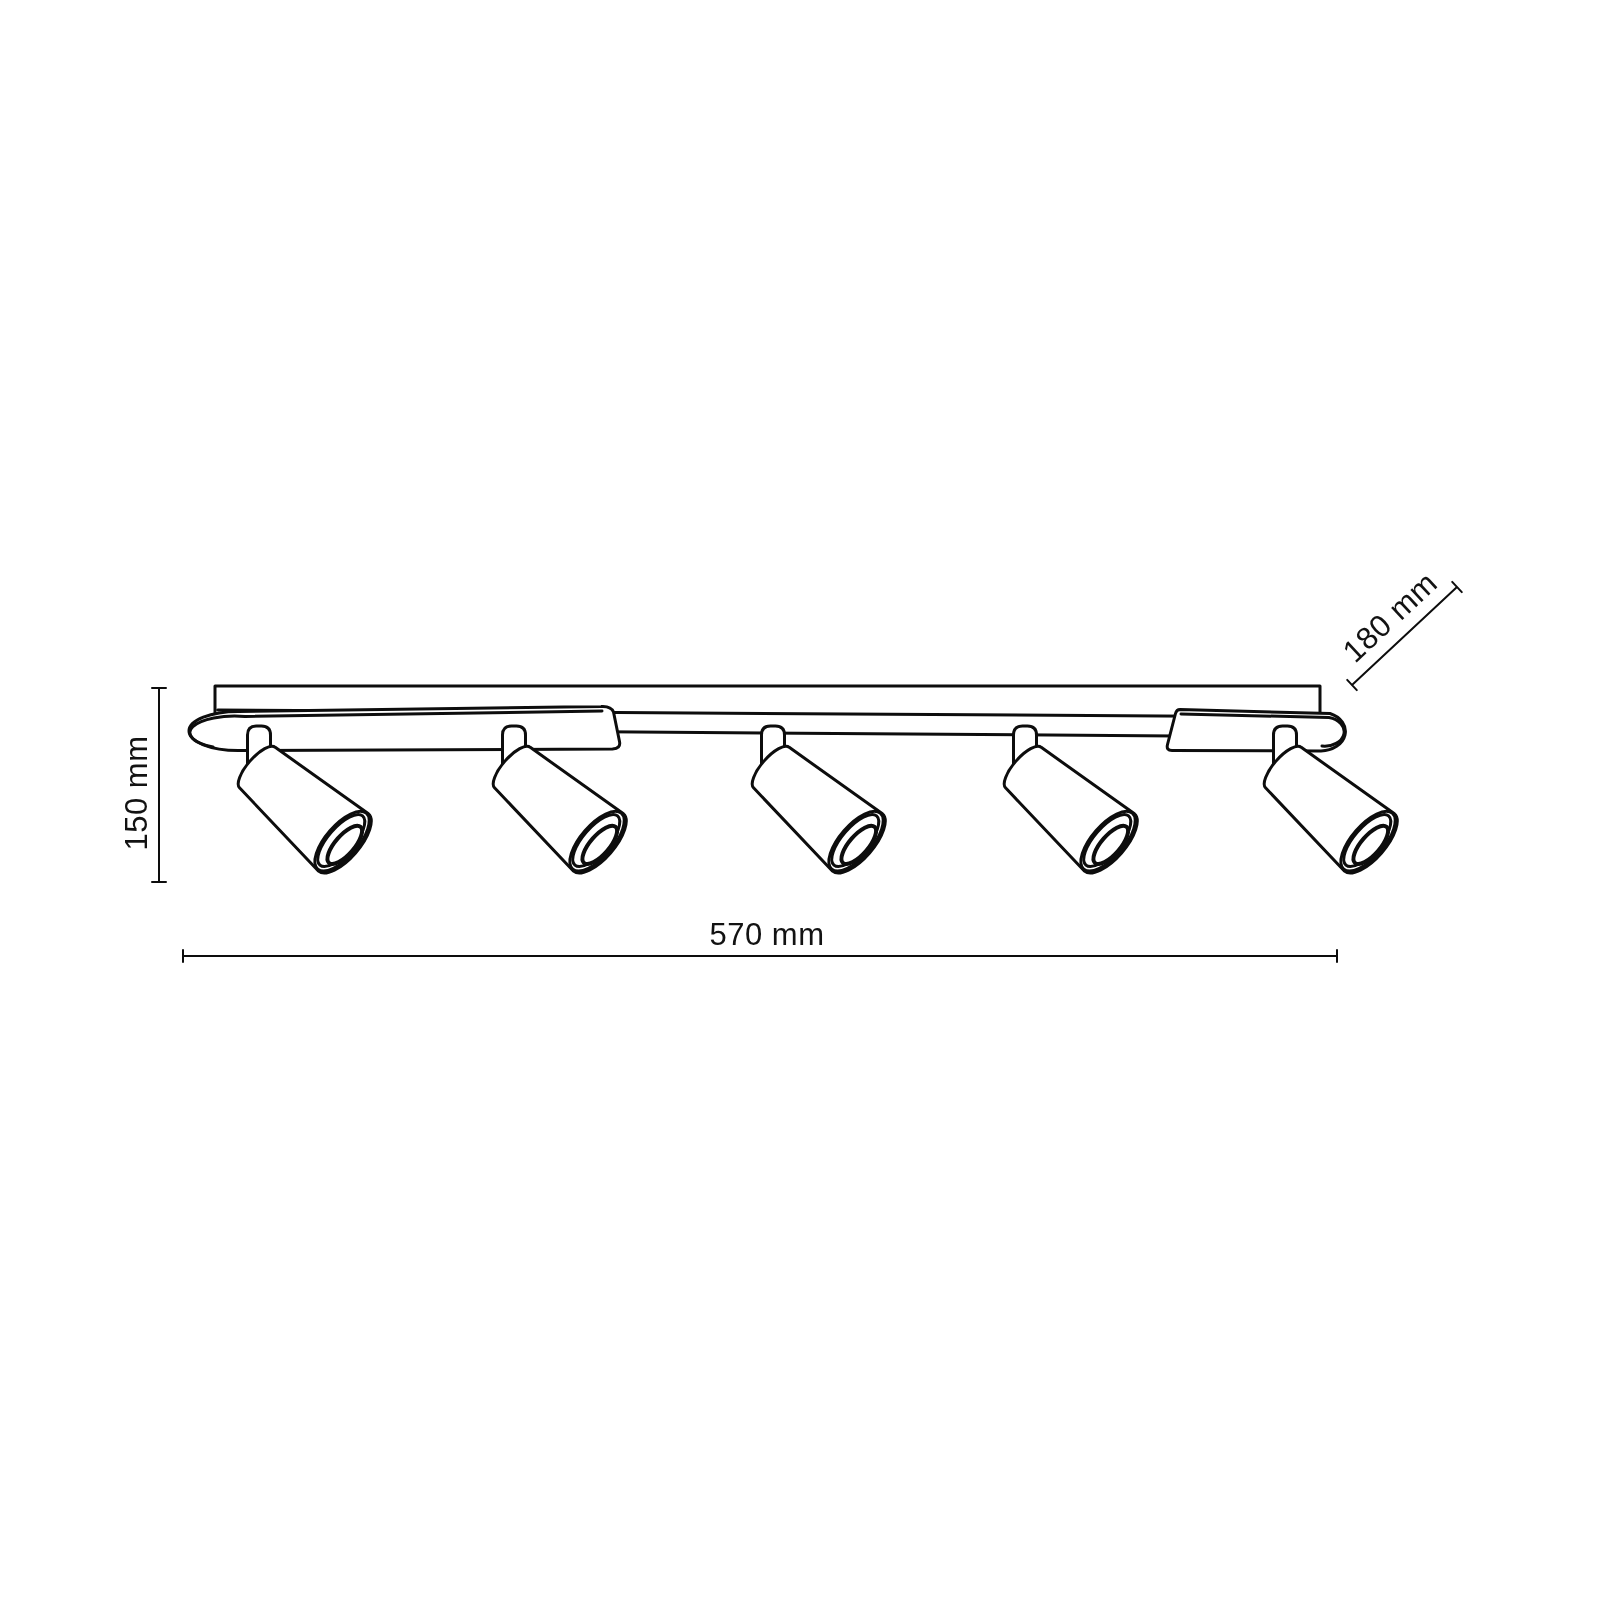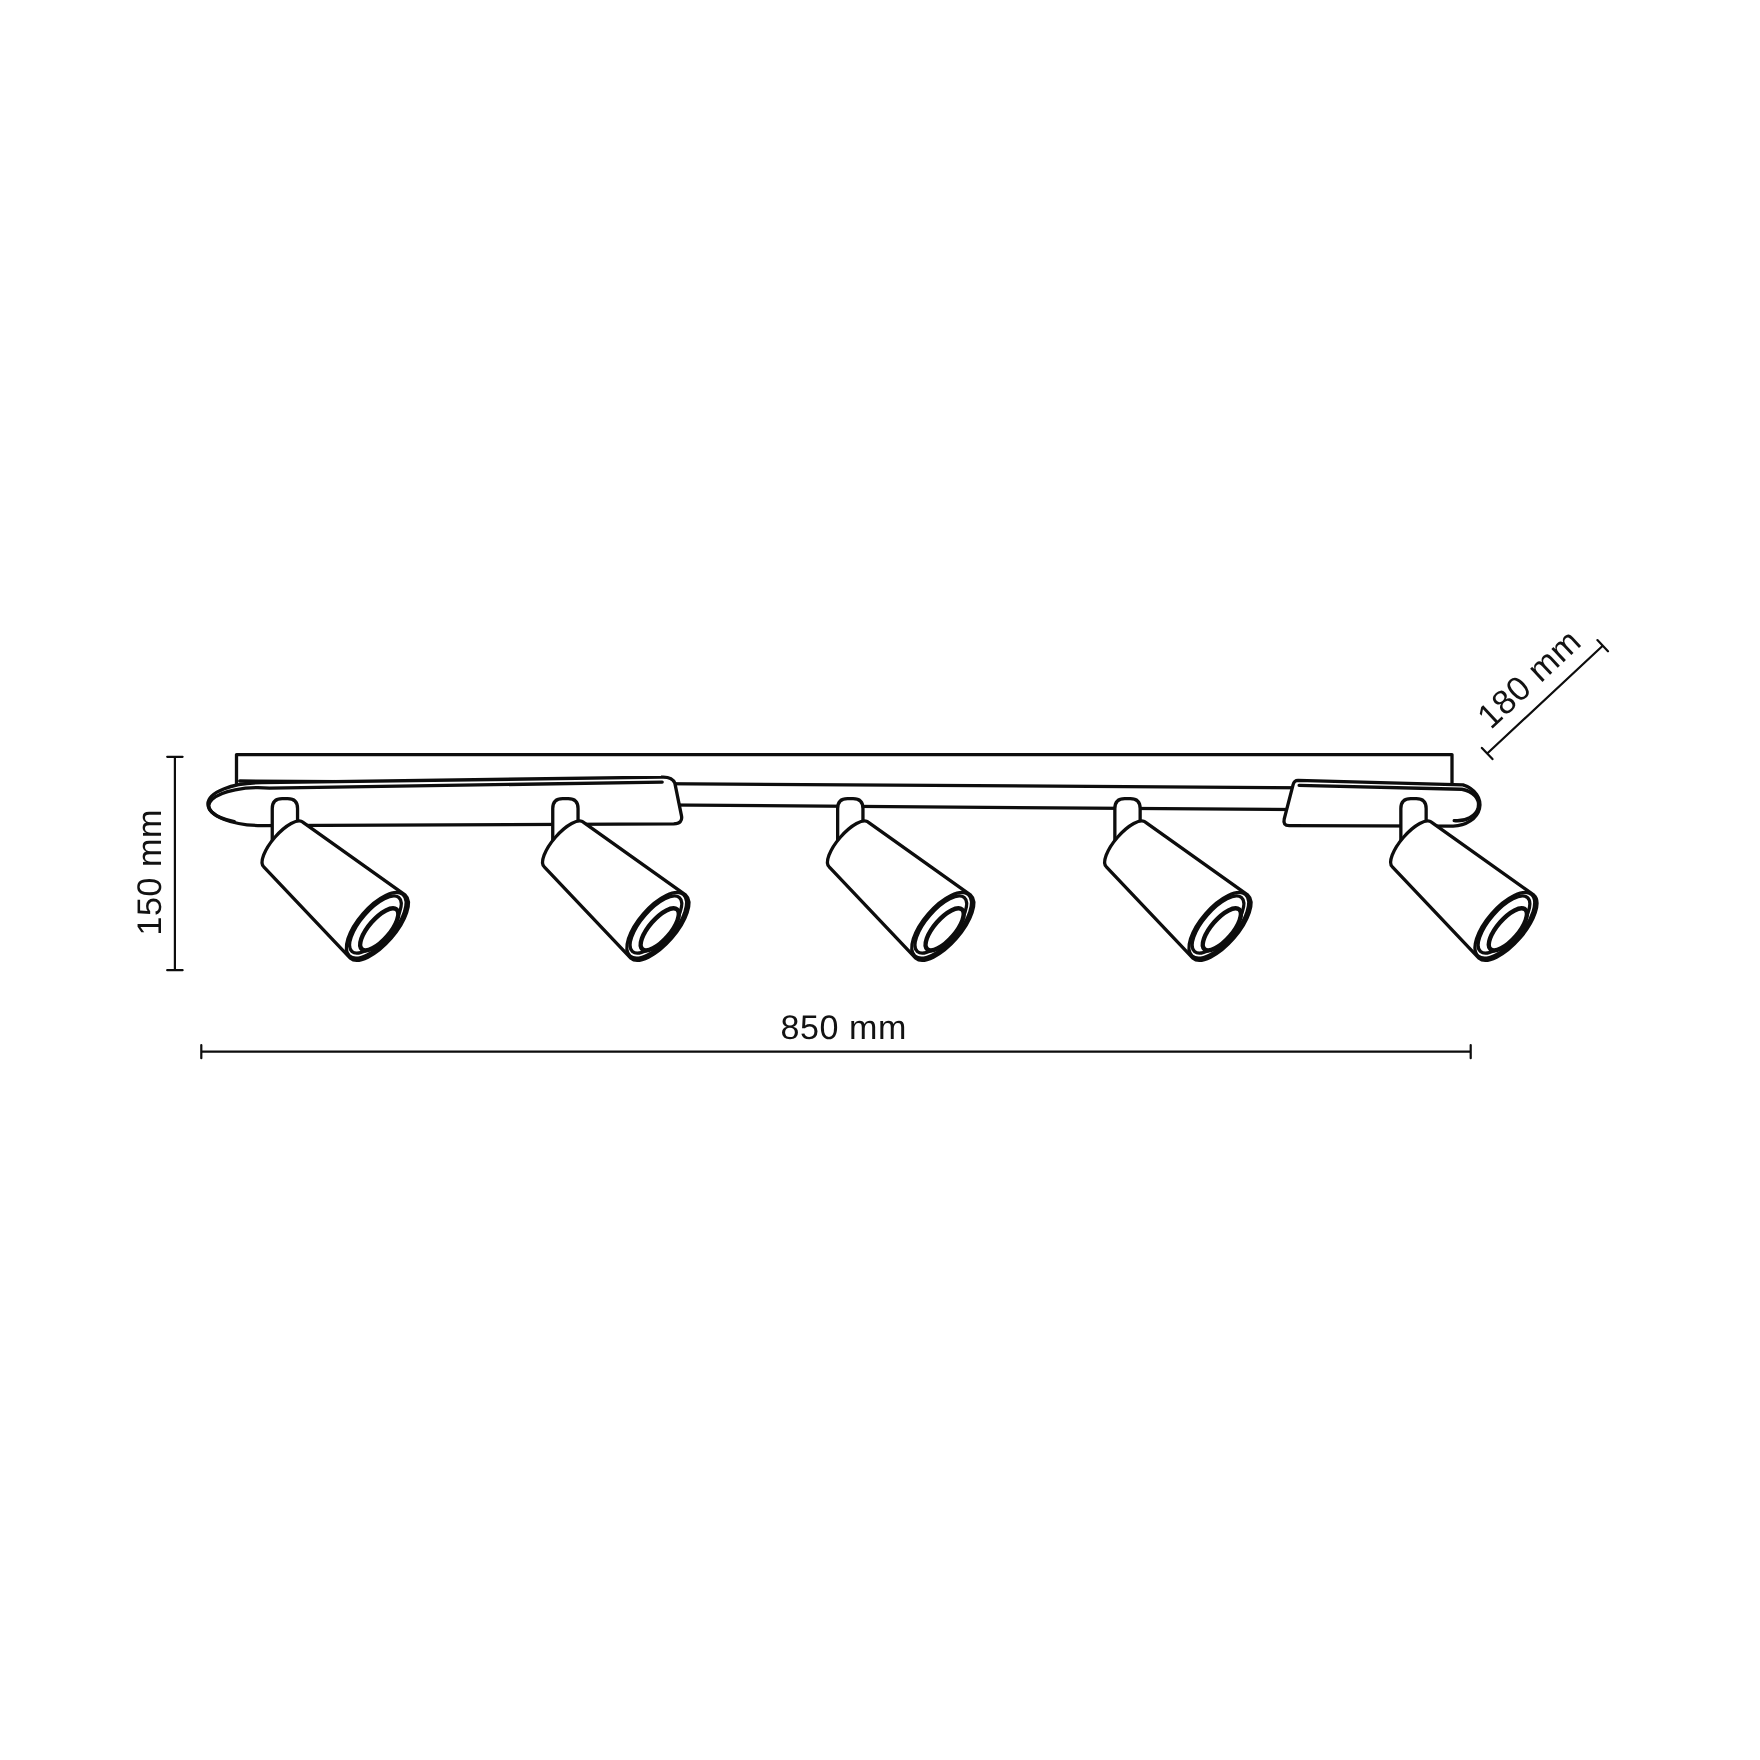--- a/index.html
+++ b/index.html
@@ -80,17 +80,17 @@
       <g stroke-width="2">
         <path d="M183,956 H1337 M183,950 V962 M1337,950 V962"></path>
       </g>
       <g stroke-width="2">
         <path d="M1352,685 L1457,587 M1347.2,679.9 L1356.8,690.1 M1452.2,581.9 L1461.8,592.1"></path>
       </g>
 
     </g>
   </svg>
 
-  <div class="dim-label width">850 mm</div>
+  <div class="dim-label width">570 mm</div>
   <div class="dim-label height">150 mm</div>
   <div class="dim-label depth">180 mm</div>
 
 </div>
 
 </body></html>

